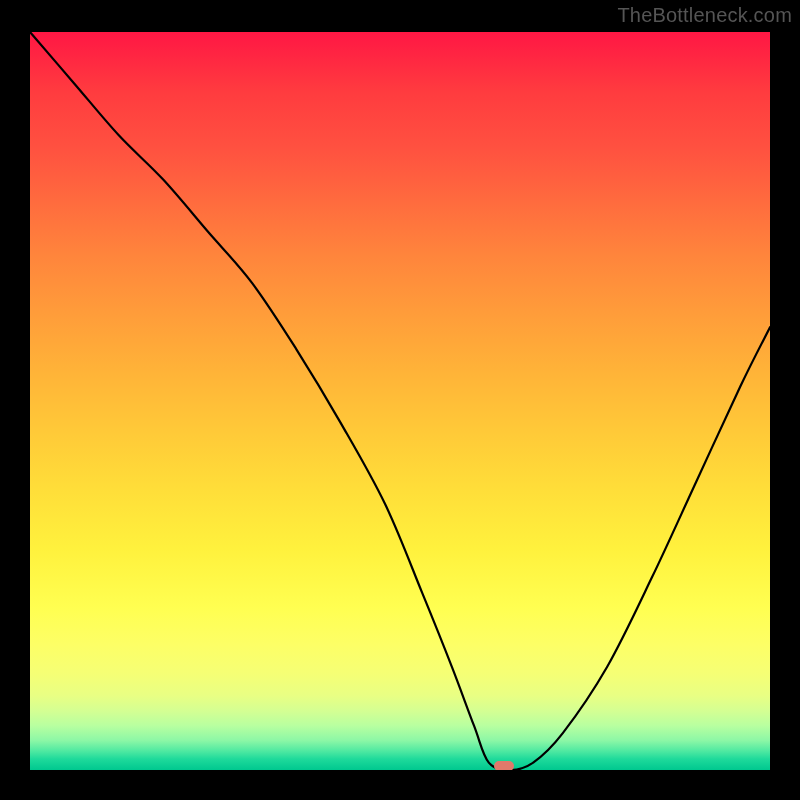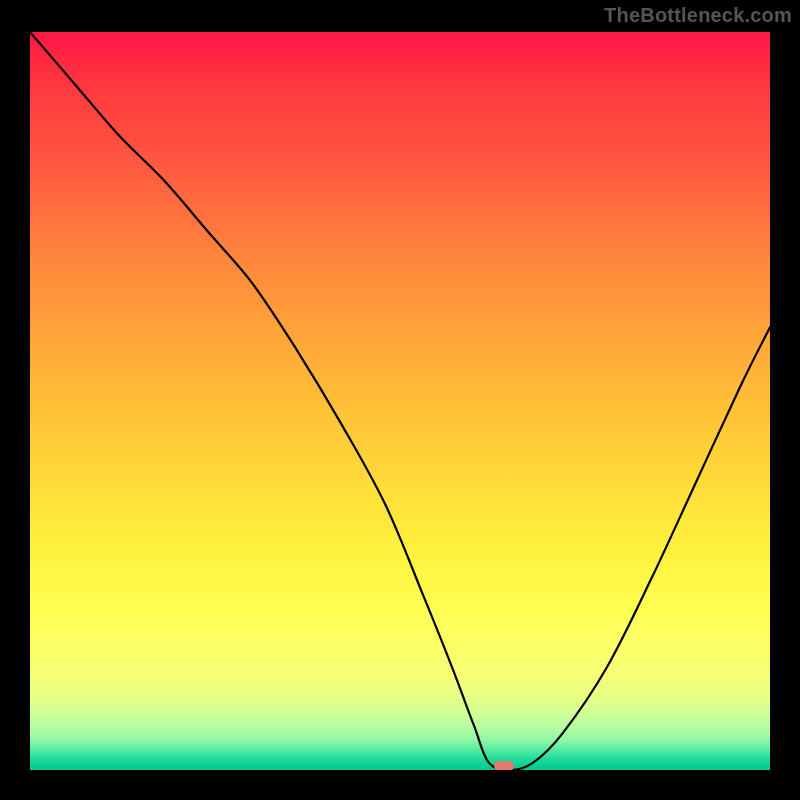--- a/index.html
+++ b/index.html
@@ -16,21 +16,21 @@
     width: 800px;
     height: 800px;
     background: #000;
   }
   .watermark {
     position: absolute;
     top: 4px;
     right: 8px;
     color: #555;
     font-size: 20px;
-    font-weight: 700;
+    font-weight: 400;
     letter-spacing: 0.2px;
     z-index: 10;
   }
   .plot {
     position: absolute;
     left: 30px;
     top: 32px;
     width: 740px;
     height: 738px;
     overflow: hidden;

